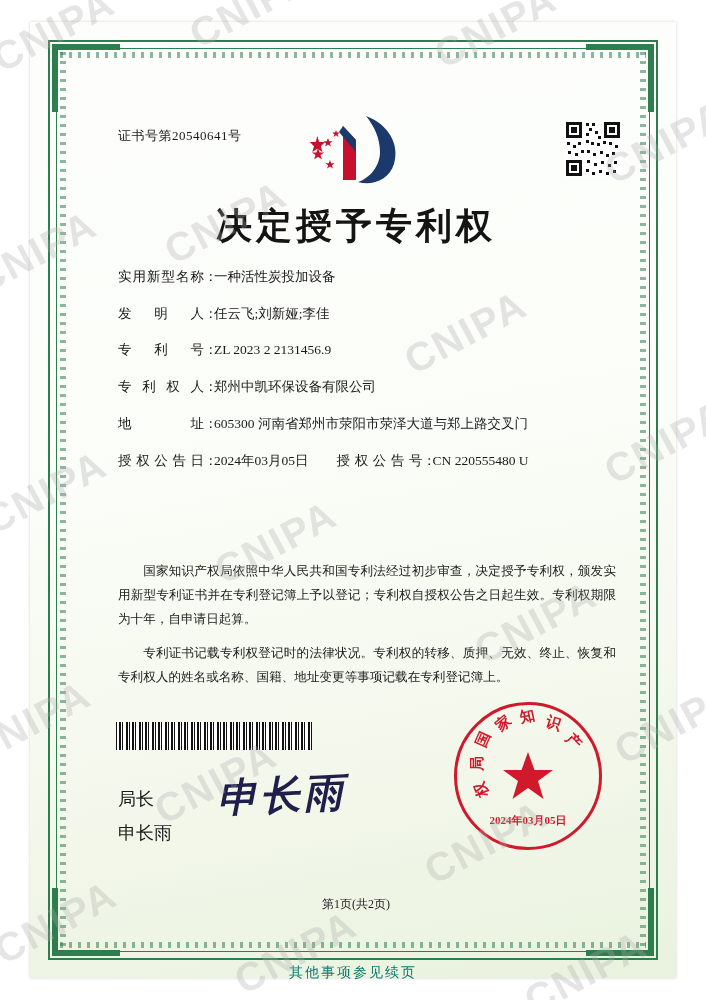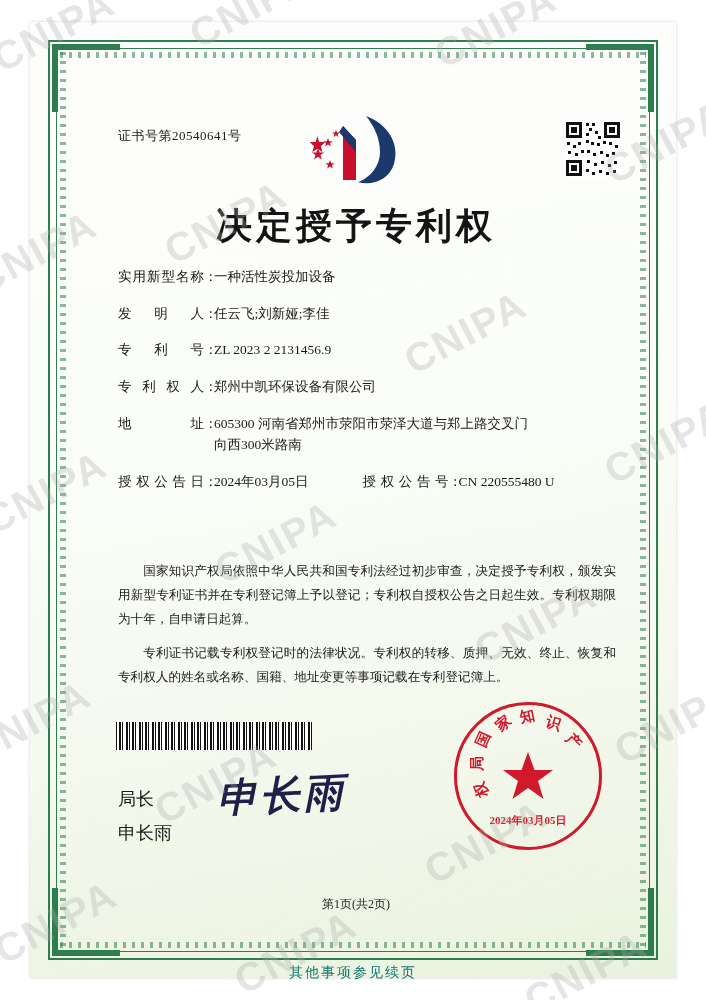--- a/index.html
+++ b/index.html
@@ -156,21 +156,21 @@
   .field .cont {
     display: block;
     margin-left: 96px;
     margin-top: 3px;
   }
   .field.two-col .right-label {
     display: inline-block;
     width: 86px;
     text-align: justify;
     text-align-last: justify;
-    margin-left: 54px;
+    margin-left: 28px;
   }
 
   .paragraphs {
     position: absolute;
     top: 488px;
     left: 36px;
     right: 14px;
     font-size: 12.6px;
     line-height: 1.9;
     text-align: justify;
@@ -375,21 +375,20 @@
         <span class="f-label">专利号</span><span class="f-colon">：</span><span class="f-value">ZL 2023 2 2131456.9</span>
       </div>
 
 
       <div class="field">
         <span class="f-label">专利权人</span><span class="f-colon">：</span><span class="f-value">郑州中凯环保设备有限公司</span>
       </div>
 
       <div class="field">
         <span class="f-label">地址</span><span class="f-colon">：</span><span class="f-value">605300 河南省郑州市荥阳市荥泽大道与郑上路交叉门</span>
-        <span class="cont">向西300米路南</span>
       </div>
 
       <div class="field two-col">
         <span class="f-label">授权公告日</span><span class="f-colon">：</span><span class="f-value">2024年03月05日</span><span class="right-label">授权公告号</span><span class="f-colon">：</span><span class="f-value">CN 220555480 U</span>
       </div>
 
     </div>
 
     <div class="paragraphs">
       <p>国家知识产权局依照中华人民共和国专利法经过初步审查，决定授予专利权，颁发实用新型专利证书并在专利登记簿上予以登记；专利权自授权公告之日起生效。专利权期限为十年，自申请日起算。</p>

